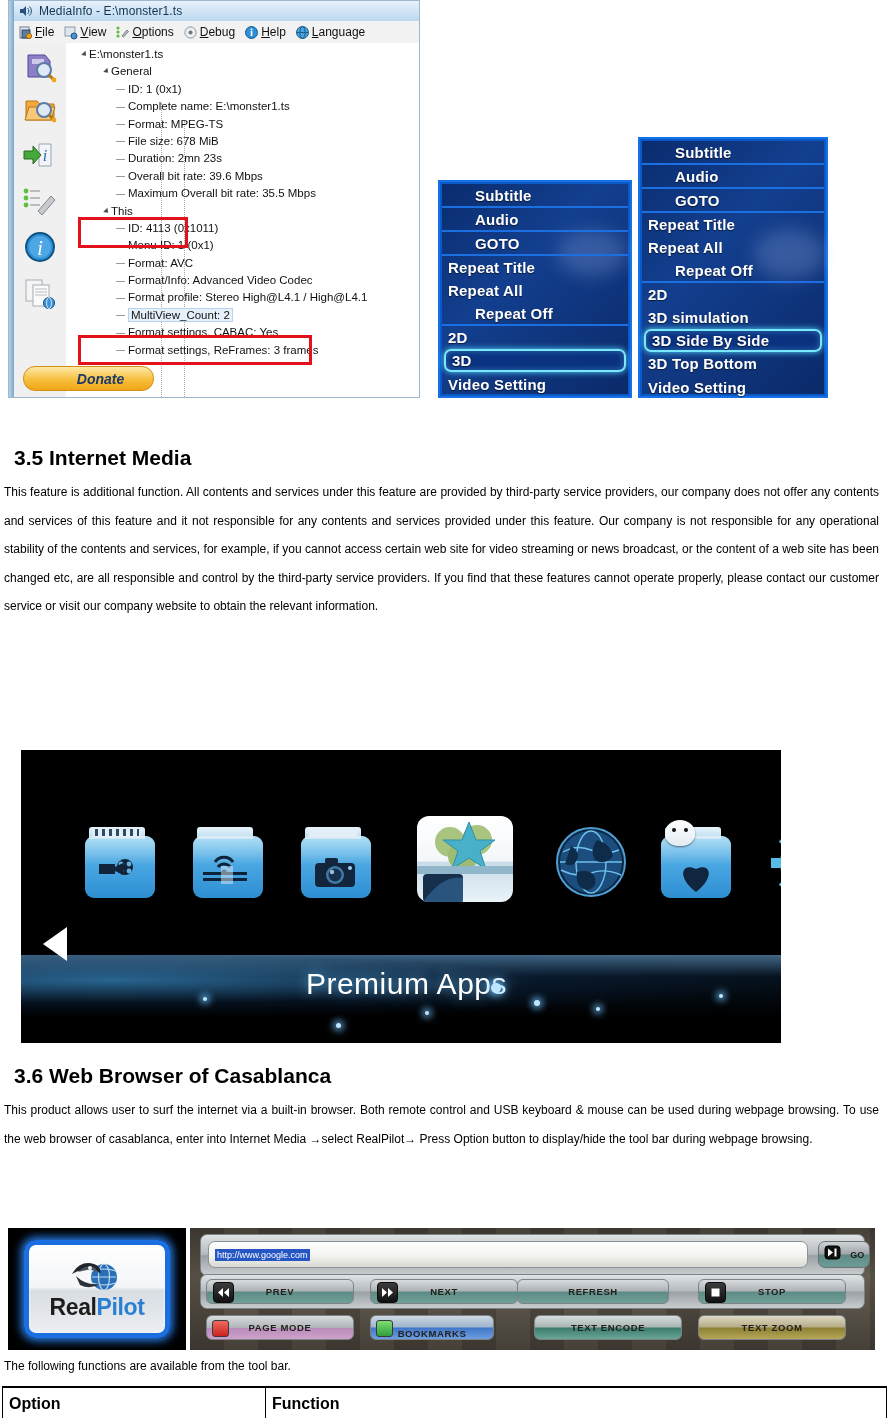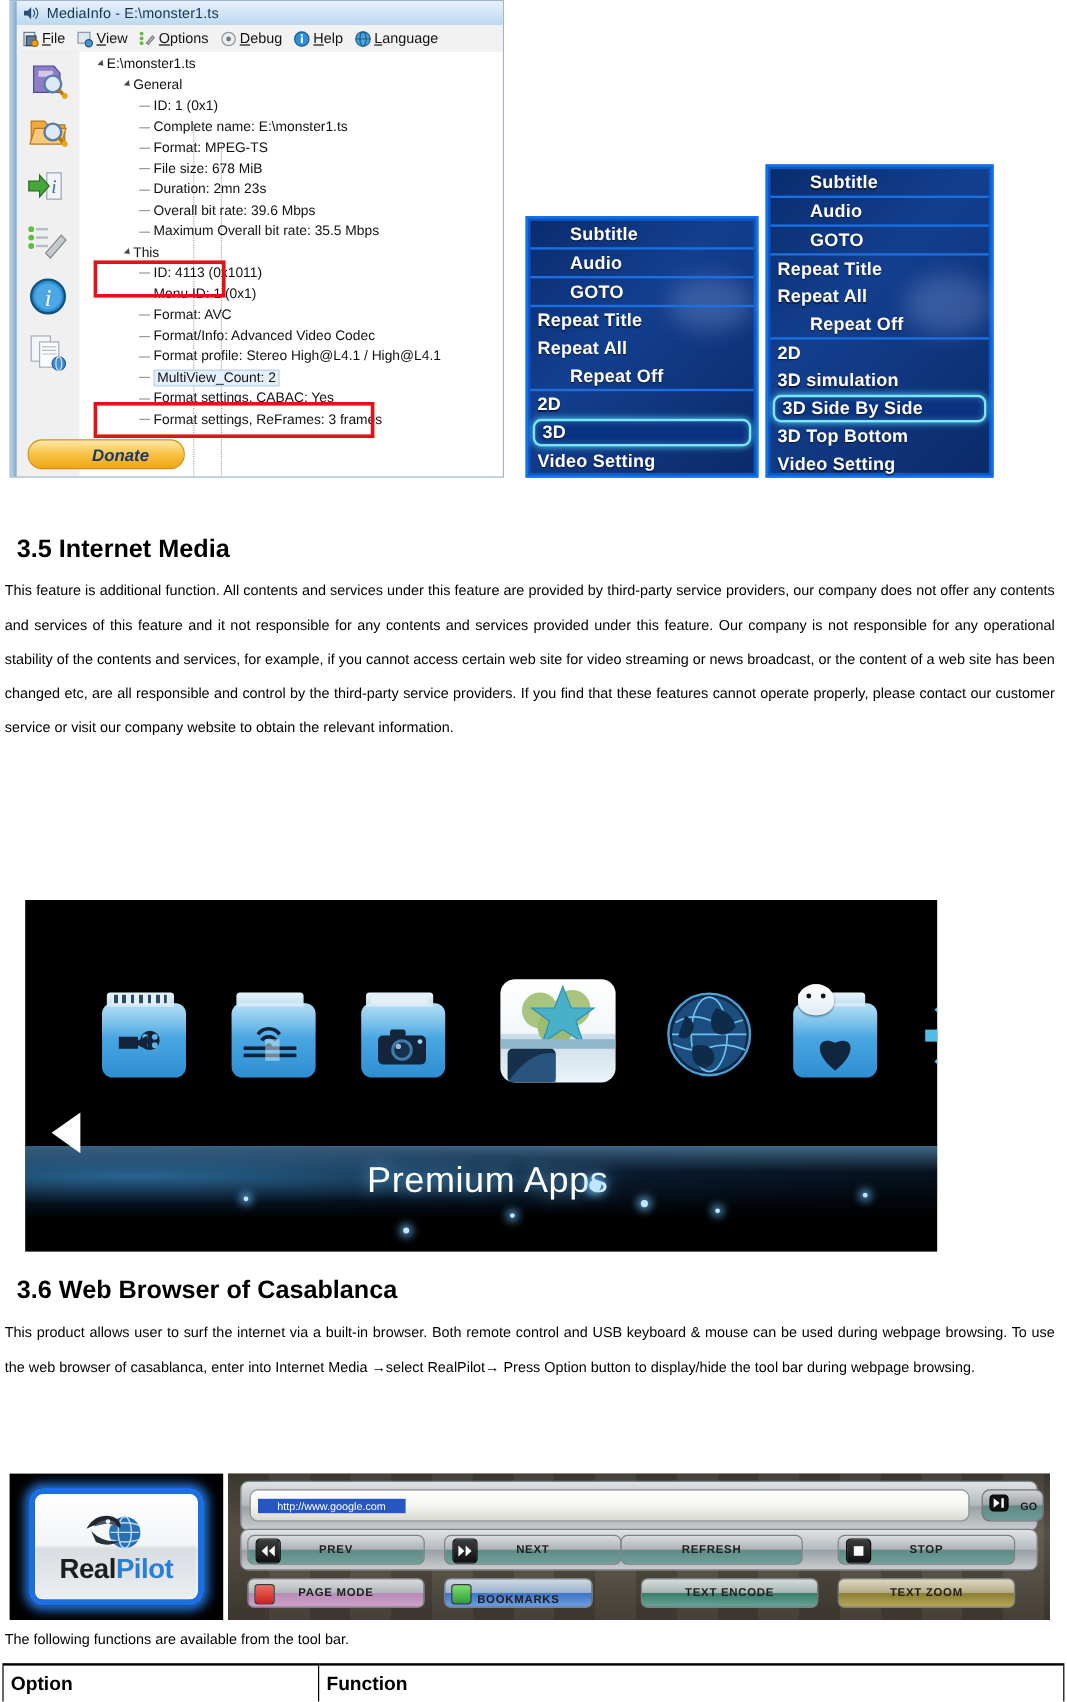--- a/index.html
+++ b/index.html
@@ -204,21 +204,21 @@
     background:linear-gradient(to bottom,#dfe3e6 0%,#b5babe 48%,#9aa0a4 52%,#c9cdd0 100%);
     border:1px solid #7d8286;border-radius:7px;
     box-sizing:border-box;
   }
   #rp-urlbar{
     position:absolute;left:18px;top:13px;width:600px;height:27px;
     border-radius:7px;border:1px solid #8d9296;
     background:linear-gradient(to bottom,#ffffff,#f3f3ef 55%,#d9d9d3);
     display:flex;align-items:center;padding-left:6px;box-sizing:border-box;
   }
-  #rp-url{font-size:9px;color:#fff;background:#2556c4;padding:1px 16px;
+  #rp-url{font-size:9px;color:#fff;background:#2556c4;padding:1px 2px;
     font-family:"Liberation Sans",sans-serif;}
   #rp-go{
     position:absolute;left:628px;top:13px;width:52px;height:27px;
     border-radius:7px;border:1px solid #6d7276;
     background:linear-gradient(to bottom,#cfd3d6 0%,#9fa4a8 48%,#5f8a86 52%,#6d9c97 100%);
     display:flex;align-items:center;justify-content:space-around;
     box-sizing:border-box;
   }
   .rp-btn{
     position:absolute;top:51px;height:25px;

